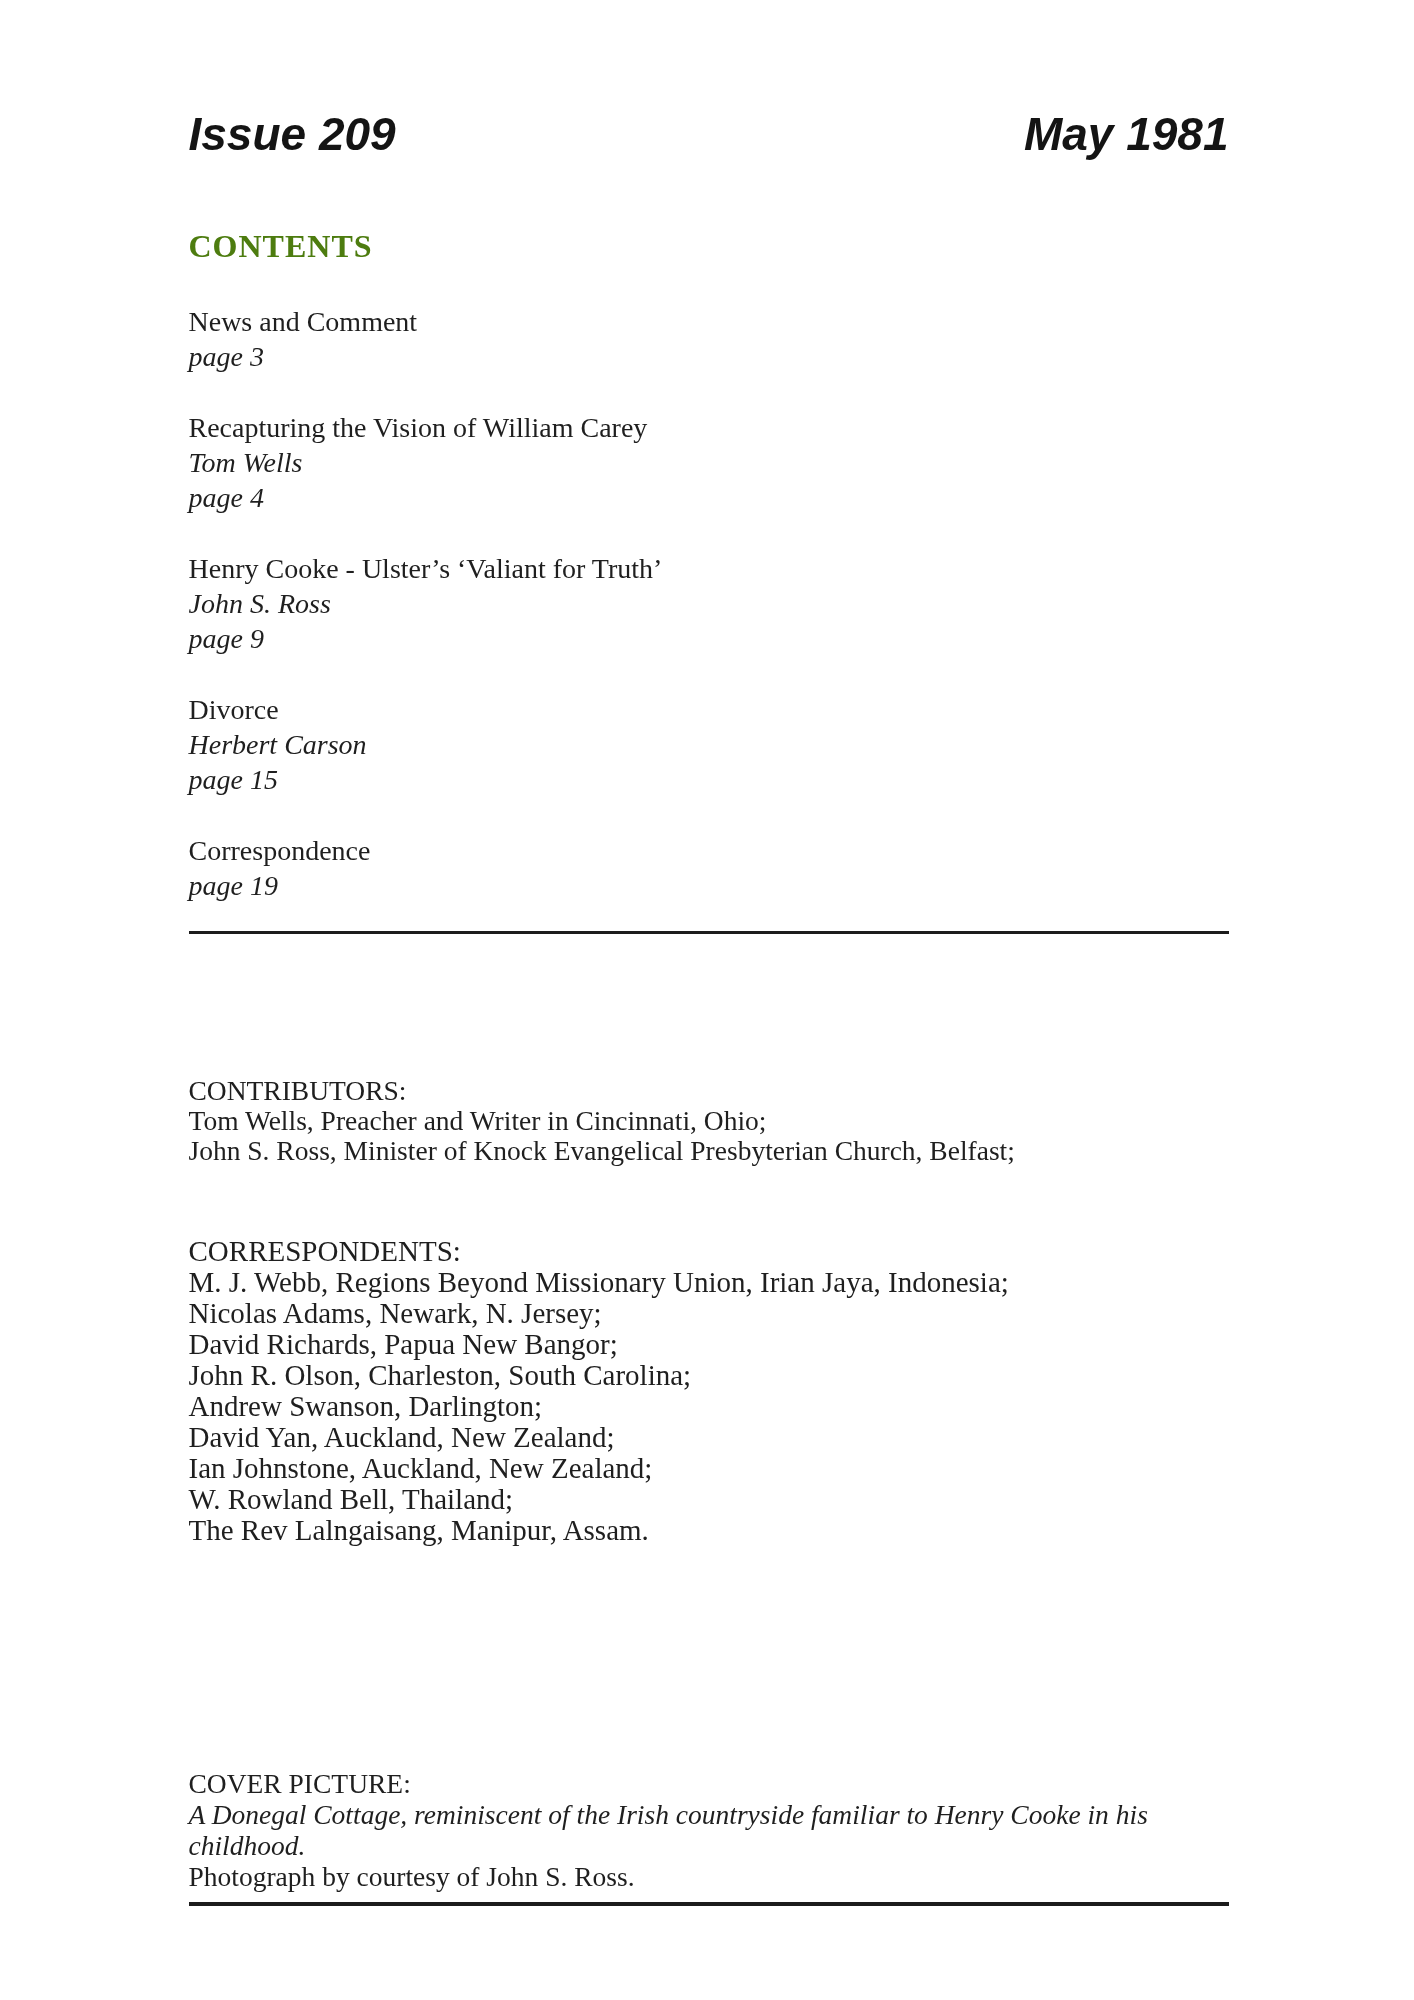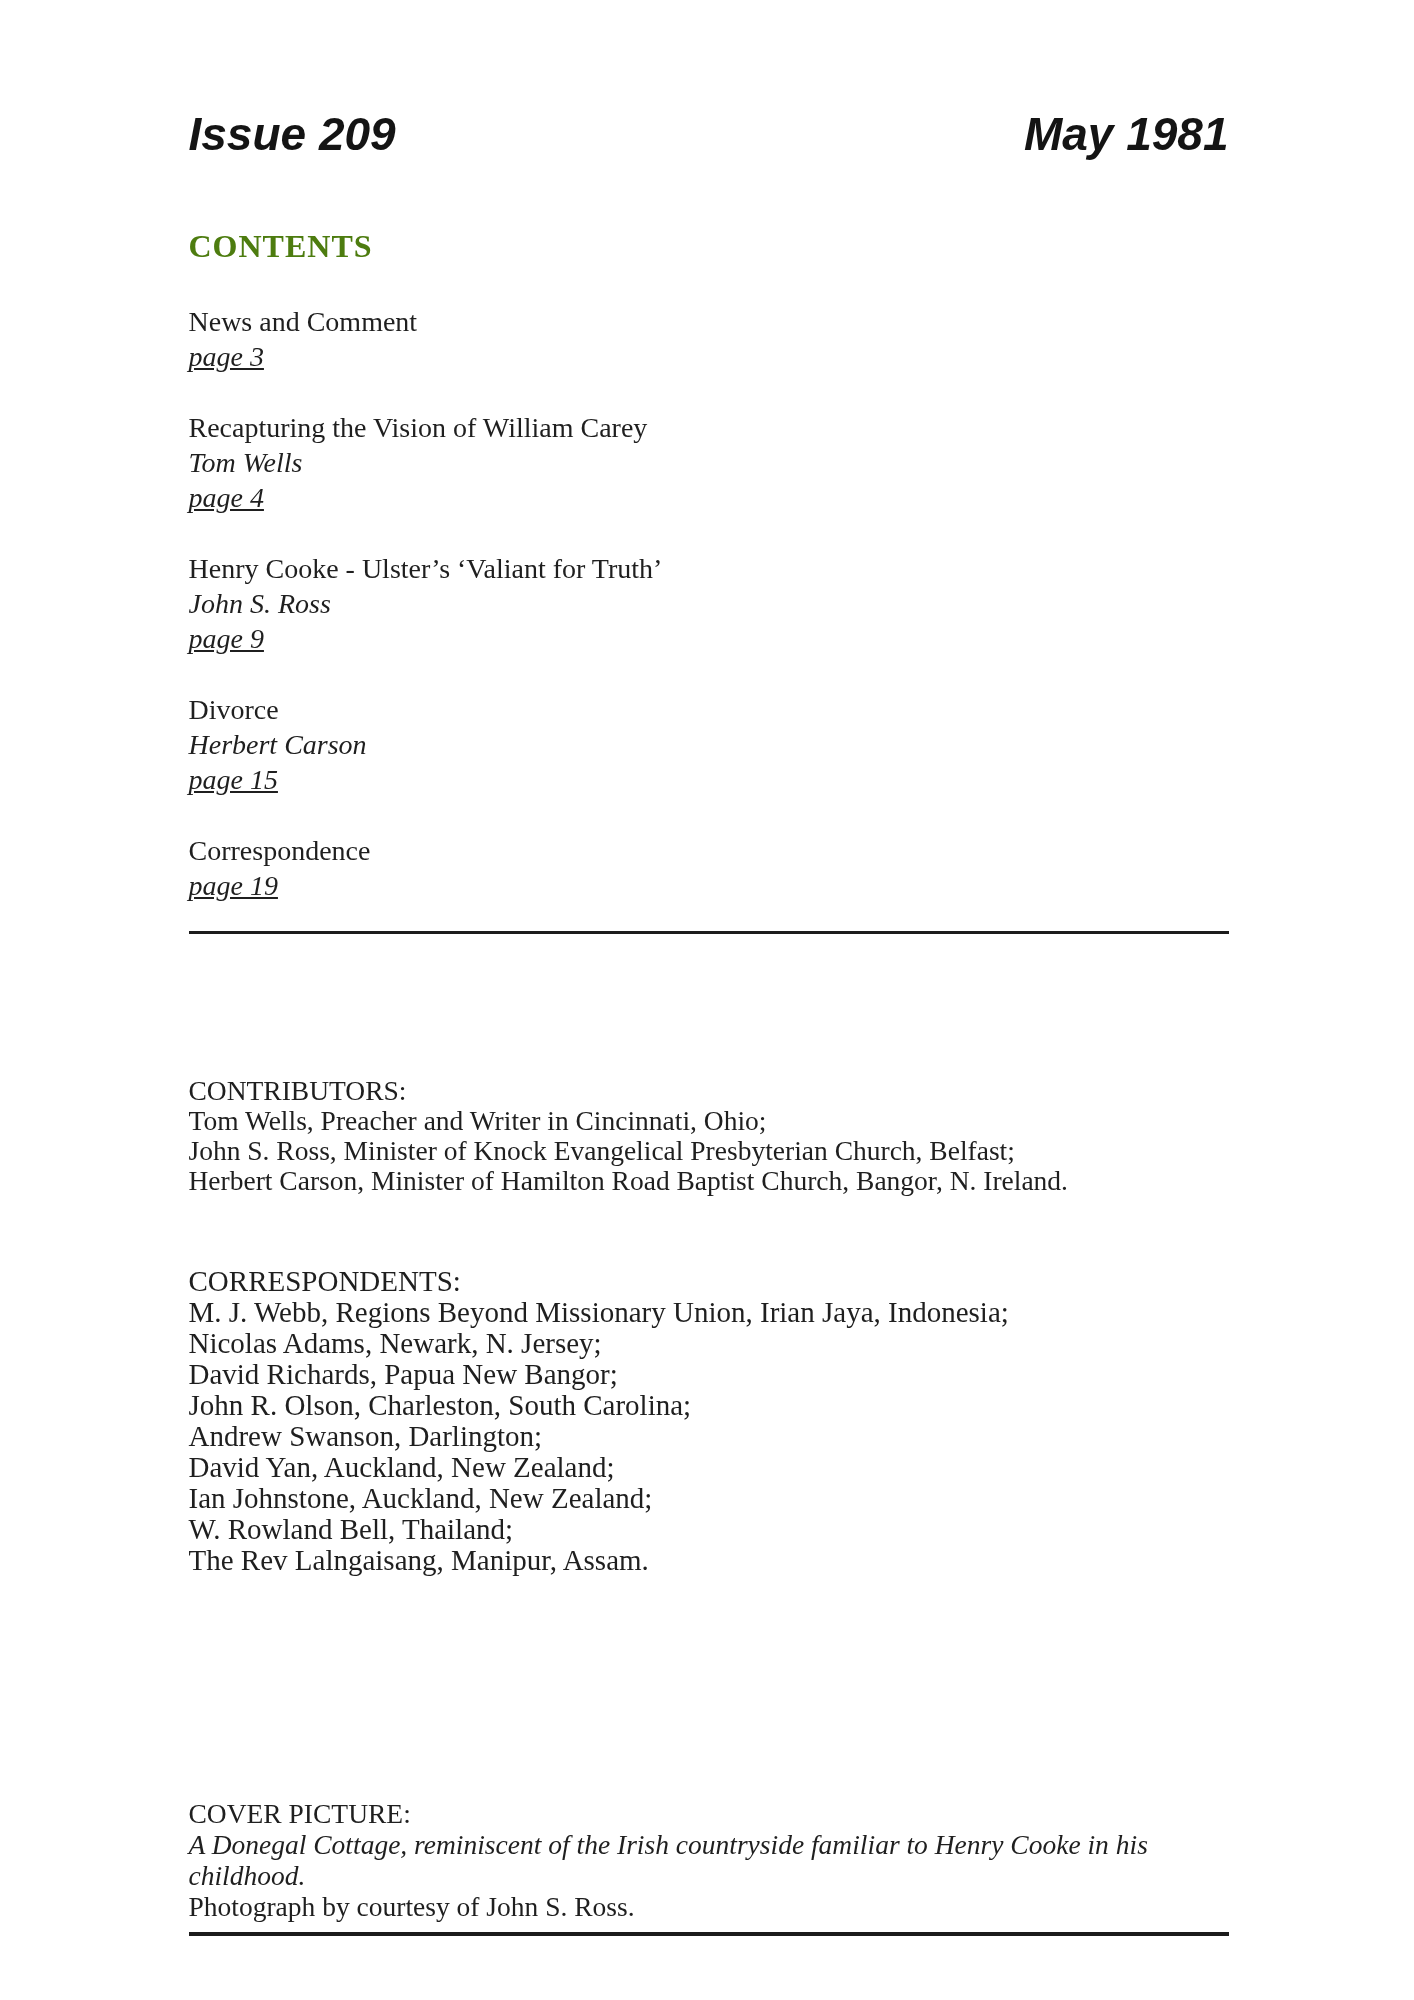--- a/index.html
+++ b/index.html
@@ -36,21 +36,21 @@
   }
   .toc { margin-top: 40px; }
   .toc-entry {
     font-size: 28px;
     line-height: 35px;
     margin-bottom: 36px;
   }
   .toc-entry:last-child { margin-bottom: 28px; }
   .toc-title { font-style: normal; }
   .toc-author { font-style: italic; }
-  .toc-page { font-style: italic; text-decoration: underline; }
+  .toc-page { font-style: italic; }
   .rule-top {
     border: none;
     border-top: 3px solid #1c1c1c;
     margin: 0;
   }
   .rule-bottom {
     border: none;
     border-top: 4px solid #1c1c1c;
     margin: 10px 0 0 0;
   }
@@ -115,21 +115,20 @@
     </div>
 
   </div>
 
   <hr class="rule-top">
 
   <div class="contributors">
     <div class="section-heading">CONTRIBUTORS:</div>
     <div>Tom Wells, Preacher and Writer in Cincinnati, Ohio;</div>
     <div>John S. Ross, Minister of Knock Evangelical Presbyterian Church, Belfast;</div>
-    <div>Herbert Carson, Minister of Hamilton Road Baptist Church, Bangor, N. Ireland.</div>
   </div>
 
   <div class="correspondents">
     <div class="section-heading">CORRESPONDENTS:</div>
     <div>M. J. Webb, Regions Beyond Missionary Union, Irian Jaya, Indonesia;</div>
     <div>Nicolas Adams, Newark, N. Jersey;</div>
     <div>David Richards, Papua New Bangor;</div>
     <div>John R. Olson, Charleston, South Carolina;</div>
     <div>Andrew Swanson, Darlington;</div>
     <div>David Yan, Auckland, New Zealand;</div>

